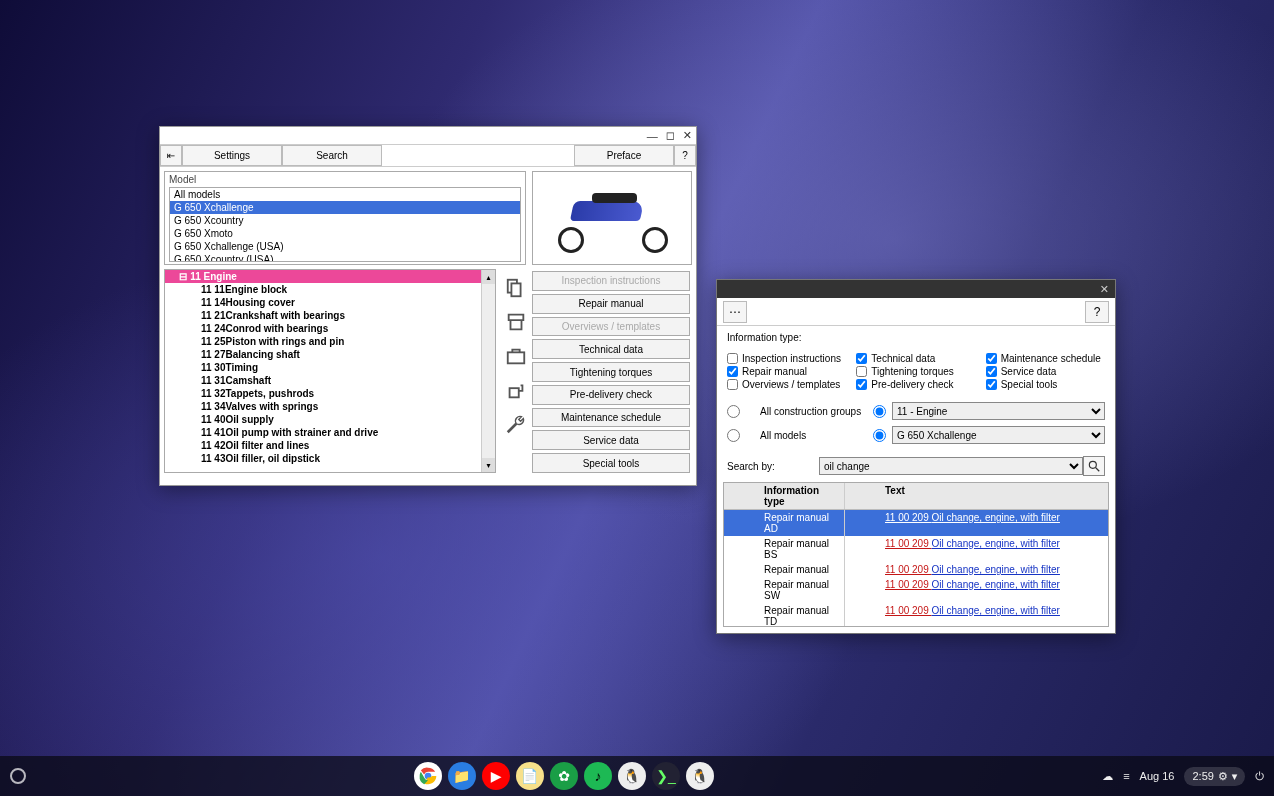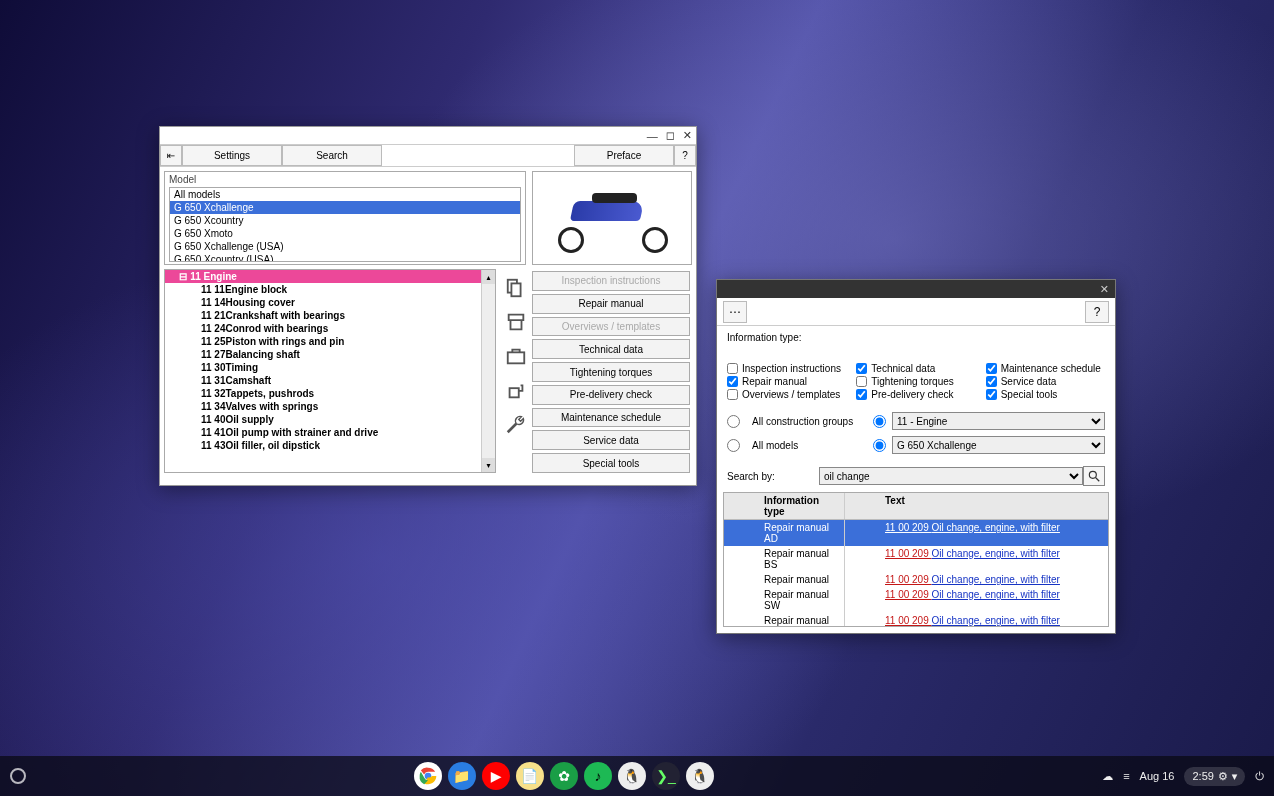--- a/index.html
+++ b/index.html
@@ -102,28 +102,28 @@
 .w2-titlebar {
   height:18px; background:#333; color:#ccc;
   display:flex; justify-content:flex-end; align-items:center; padding-right:6px;
 }
 .w2-titlebar span { cursor:pointer; }
 .w2-toolbar { height:28px; display:flex; align-items:center; padding:4px 6px; border-bottom:1px solid #ccc; }
 .w2-toolbar .tbtn { width:24px; height:22px; border:1px solid #bbb; background:#f5f5f5; display:flex;align-items:center;justify-content:center; font-size:12px; cursor:pointer; }
 .w2-toolbar .spacer { flex:1; }
 
 .w2-body { padding: 6px 10px; font-size:10px; display:flex; flex-direction:column; gap:6px; }
-.info-types { display:flex; flex-direction:column; gap:16px; }
+.info-types { display:flex; flex-direction:column; gap:6px; }
 .it-grid { display:grid; grid-template-columns: 1fr 1fr 1fr; gap:2px 10px; margin-top:4px; }
 .chk { display:flex; align-items:center; gap:4px; }
 .chk input { width:11px; height:11px; }
 
 .filter-rows { margin-top:6px; display:flex; flex-direction:column; gap:6px; }
 .frow { display:flex; align-items:center; gap:6px; }
-.frow .rad { display:flex; align-items:center; gap:12px; width:140px; }
+.frow .rad { display:flex; align-items:center; gap:20px; width:140px; }
 .frow select { flex:1; font-size:10px; height:18px; border:1px solid #888; }
 
 .search-row { display:flex; align-items:center; margin-top:6px; }
 .search-row label { width:60px; }
 .search-row select { flex:1; font-size:10px; height:18px; border:1px solid #888;margin-left:32px; }
 .search-row .mag {
   width:22px; height:20px; border:1px solid #888; background:#f5f5f5;
   display:flex; align-items:center; justify-content:center; cursor:pointer;
 }
 
@@ -210,20 +210,21 @@
           <div class="node child">11 21Crankshaft with bearings</div>
           <div class="node child">11 24Conrod with bearings</div>
           <div class="node child">11 25Piston with rings and pin</div>
           <div class="node child">11 27Balancing shaft</div>
           <div class="node child">11 30Timing</div>
           <div class="node child">11 31Camshaft</div>
           <div class="node child">11 32Tappets, pushrods</div>
           <div class="node child">11 34Valves with springs</div>
           <div class="node child">11 40Oil supply</div>
           <div class="node child">11 41Oil pump with strainer and drive</div>
+          <div class="node child">11 42Oil filter and lines</div>
           <div class="node child">11 43Oil filler, oil dipstick</div>
         </div>
       <div class="scrollbar">
         <div class="up">▴</div>
         <div class="down">▾</div>
       </div>
     </div>
 
     <div class="side-icons">
       <svg class="sico" viewBox="0 0 24 24">

